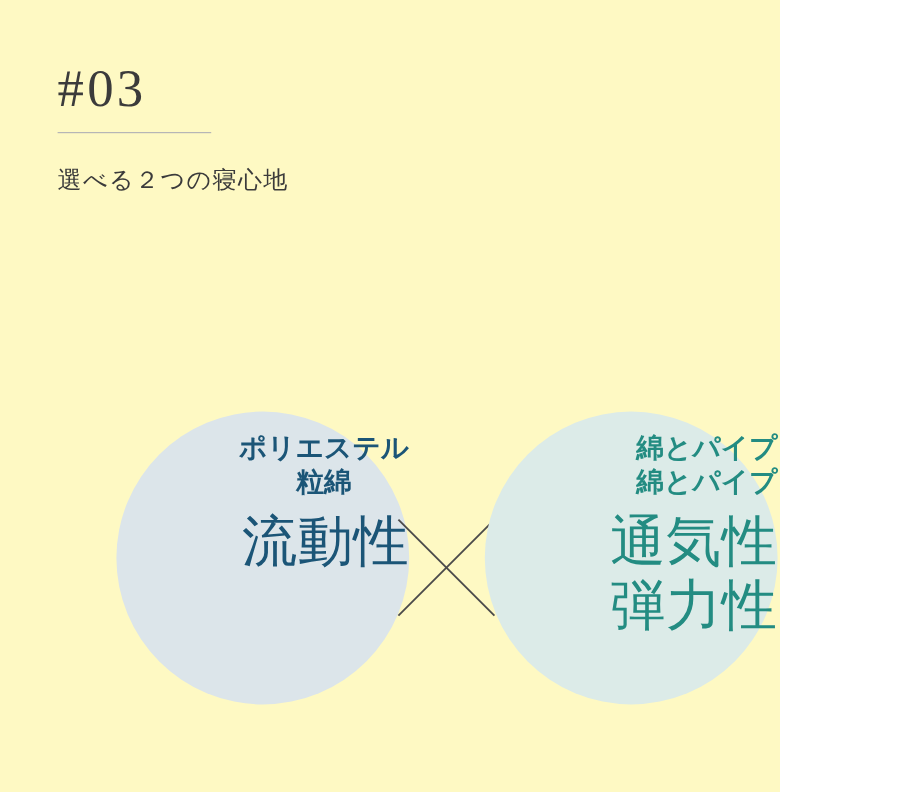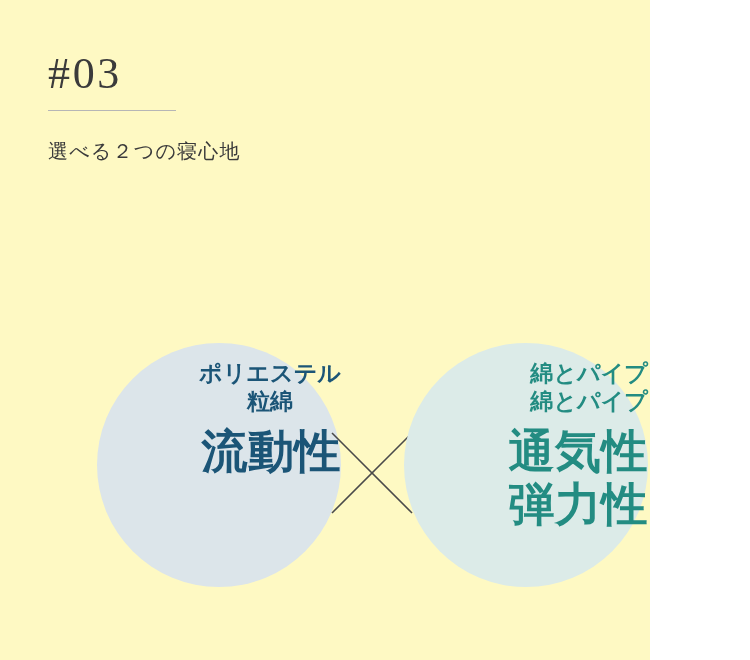--- a/index.html
+++ b/index.html
@@ -115,21 +115,21 @@
     font-weight: 700;
     line-height: 1.22;
     letter-spacing: 0.005em;
     text-align: center;
     white-space: nowrap;
   }
 
   .circle-main {
     margin-top: 10px;
     font-size: 46px;
-    font-weight: 700;
+    font-weight: 400;
     line-height: 1.16;
     letter-spacing: 0.01em;
     text-align: center;
     white-space: nowrap;
   }
 
   
   .cross {
     position: absolute;
     left: 330px;

